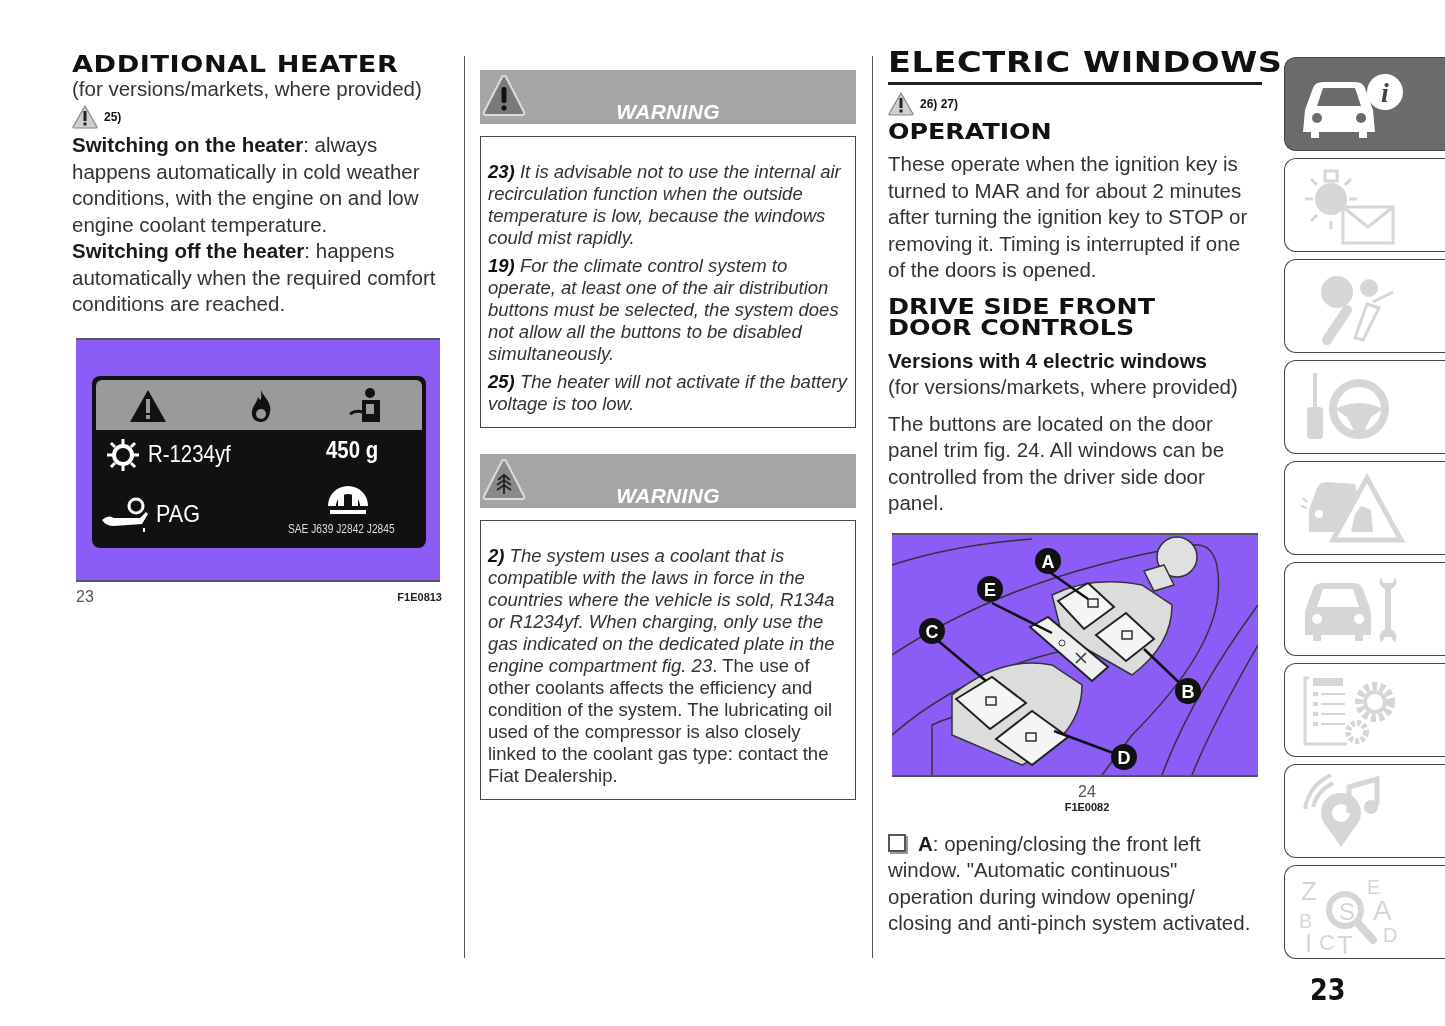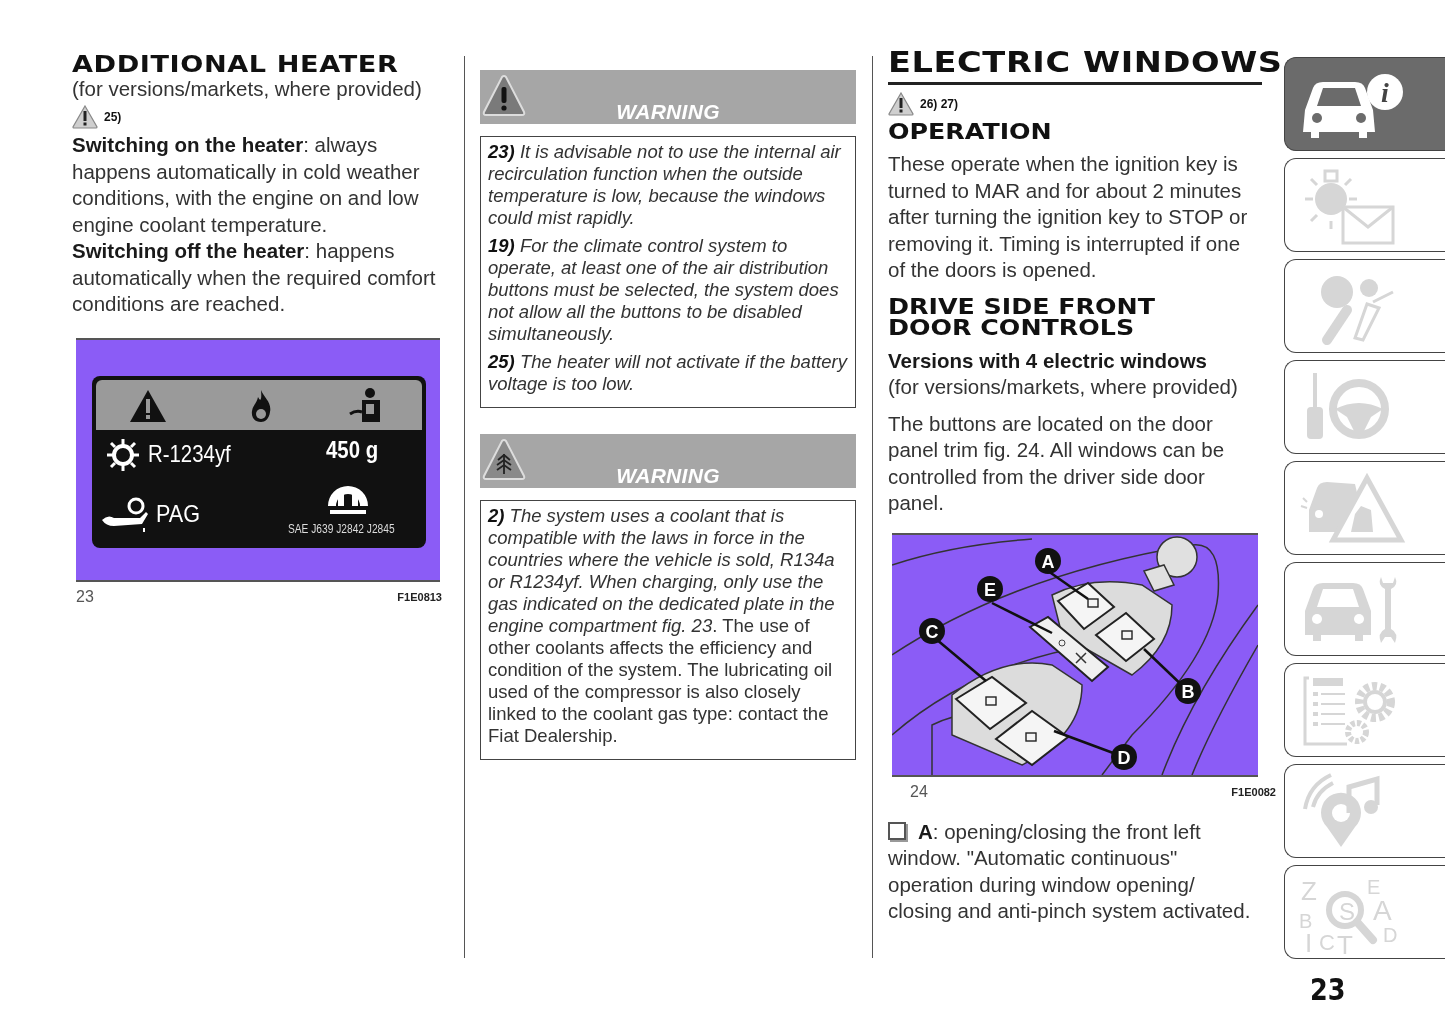--- a/index.html
+++ b/index.html
@@ -17,21 +17,21 @@
   .p b { color:#1a1a1a; }
   .warnref { display:flex; align-items:center; gap:6px; font-size:12px; font-weight:bold; color:#111; height:30px; }
   .tri-s { width:26px; height:24px; }
   .fig { background:#8b5cf6; border-top:2px solid #555; border-bottom:2px solid #555; position:relative; }
   .figcap { display:flex; justify-content:space-between; align-items:center; margin-top:6px; }
   .figcap .num { font-size:16px; color:#555; }
   .figcap .code { font-size:11px; font-weight:bold; color:#222; }
   .warnbar { background:#a6a6a6; height:54px; position:relative; display:flex; align-items:flex-end; justify-content:center; }
   .warnbar .wl { color:#fff; font-weight:bold; font-style:italic; font-size:21px; letter-spacing:0.3px; }
   .warnbar svg { position:absolute; left:2px; top:4px; }
-  .wbox { border:1.5px solid #444; padding:4px 6px 12px 7px; margin-top:12px; }
+  .wbox { border:1.5px solid #444; padding:24px 6px 12px 7px; margin-top:12px; }
   .wbox p { margin:0 0 6px 0; font-size:18.5px; line-height:22px; font-style:italic; color:#333; }
   .wbox p b { font-style:italic; color:#111; }
   .wbox p .norm { font-style:normal; }
   .hr { height:3px; background:#222; margin-top:4px; }
   .tabs { position:absolute; left:1284px; top:57px; width:161px; }
   .tab { height:92px; border:1.5px solid #444; border-right:none; border-radius:12px 0 0 12px; margin-bottom:7px; position:relative; background:#fff; }
   .tab.active { background:#6b6b6b; height:92px; }
   .tab svg { position:absolute; left:12px; top:8px; }
   .pagenum { position:absolute; left:1310px; top:972px; font-family:"DejaVu Sans", sans-serif; font-weight:bold; font-size:30px; color:#111; transform:scaleX(0.85); transform-origin:left; }
   .bullet { display:inline-block; width:14px; height:14px; border:2px solid #555; margin-right:12px; vertical-align:-1px; box-shadow:2px 2px 0 #999; }
@@ -216,21 +216,21 @@
           <text x="98" y="61">E</text>
         <circle cx="40" cy="96" r="13" fill="#111"></circle>
           <text x="40" y="103">C</text>
         <circle cx="296" cy="156" r="13" fill="#111"></circle>
           <text x="296" y="163">B</text>
         <circle cx="232" cy="222" r="13" fill="#111"></circle>
           <text x="232" y="229">D</text>
       </g>
     </svg>
   </div>
-  <div class="figcap" style="margin-left:22px; width:366px;">
+  <div class="figcap" style="margin-left:16px; width:366px;flex-direction:column;">
     <span class="num">24</span>
     <span class="code">F1E0082</span>
   </div>
 
   <p class="p" style="margin-top:18px;"><span class="bullet"></span><b>A</b><span>: opening/closing the front left window. "Automatic continuous" operation during window opening/ closing and anti-pinch system activated.</span></p>
 </div>
 
 <div class="tabs">
   <div class="tab active">
     <svg width="110" height="80" viewBox="0 0 110 80">

